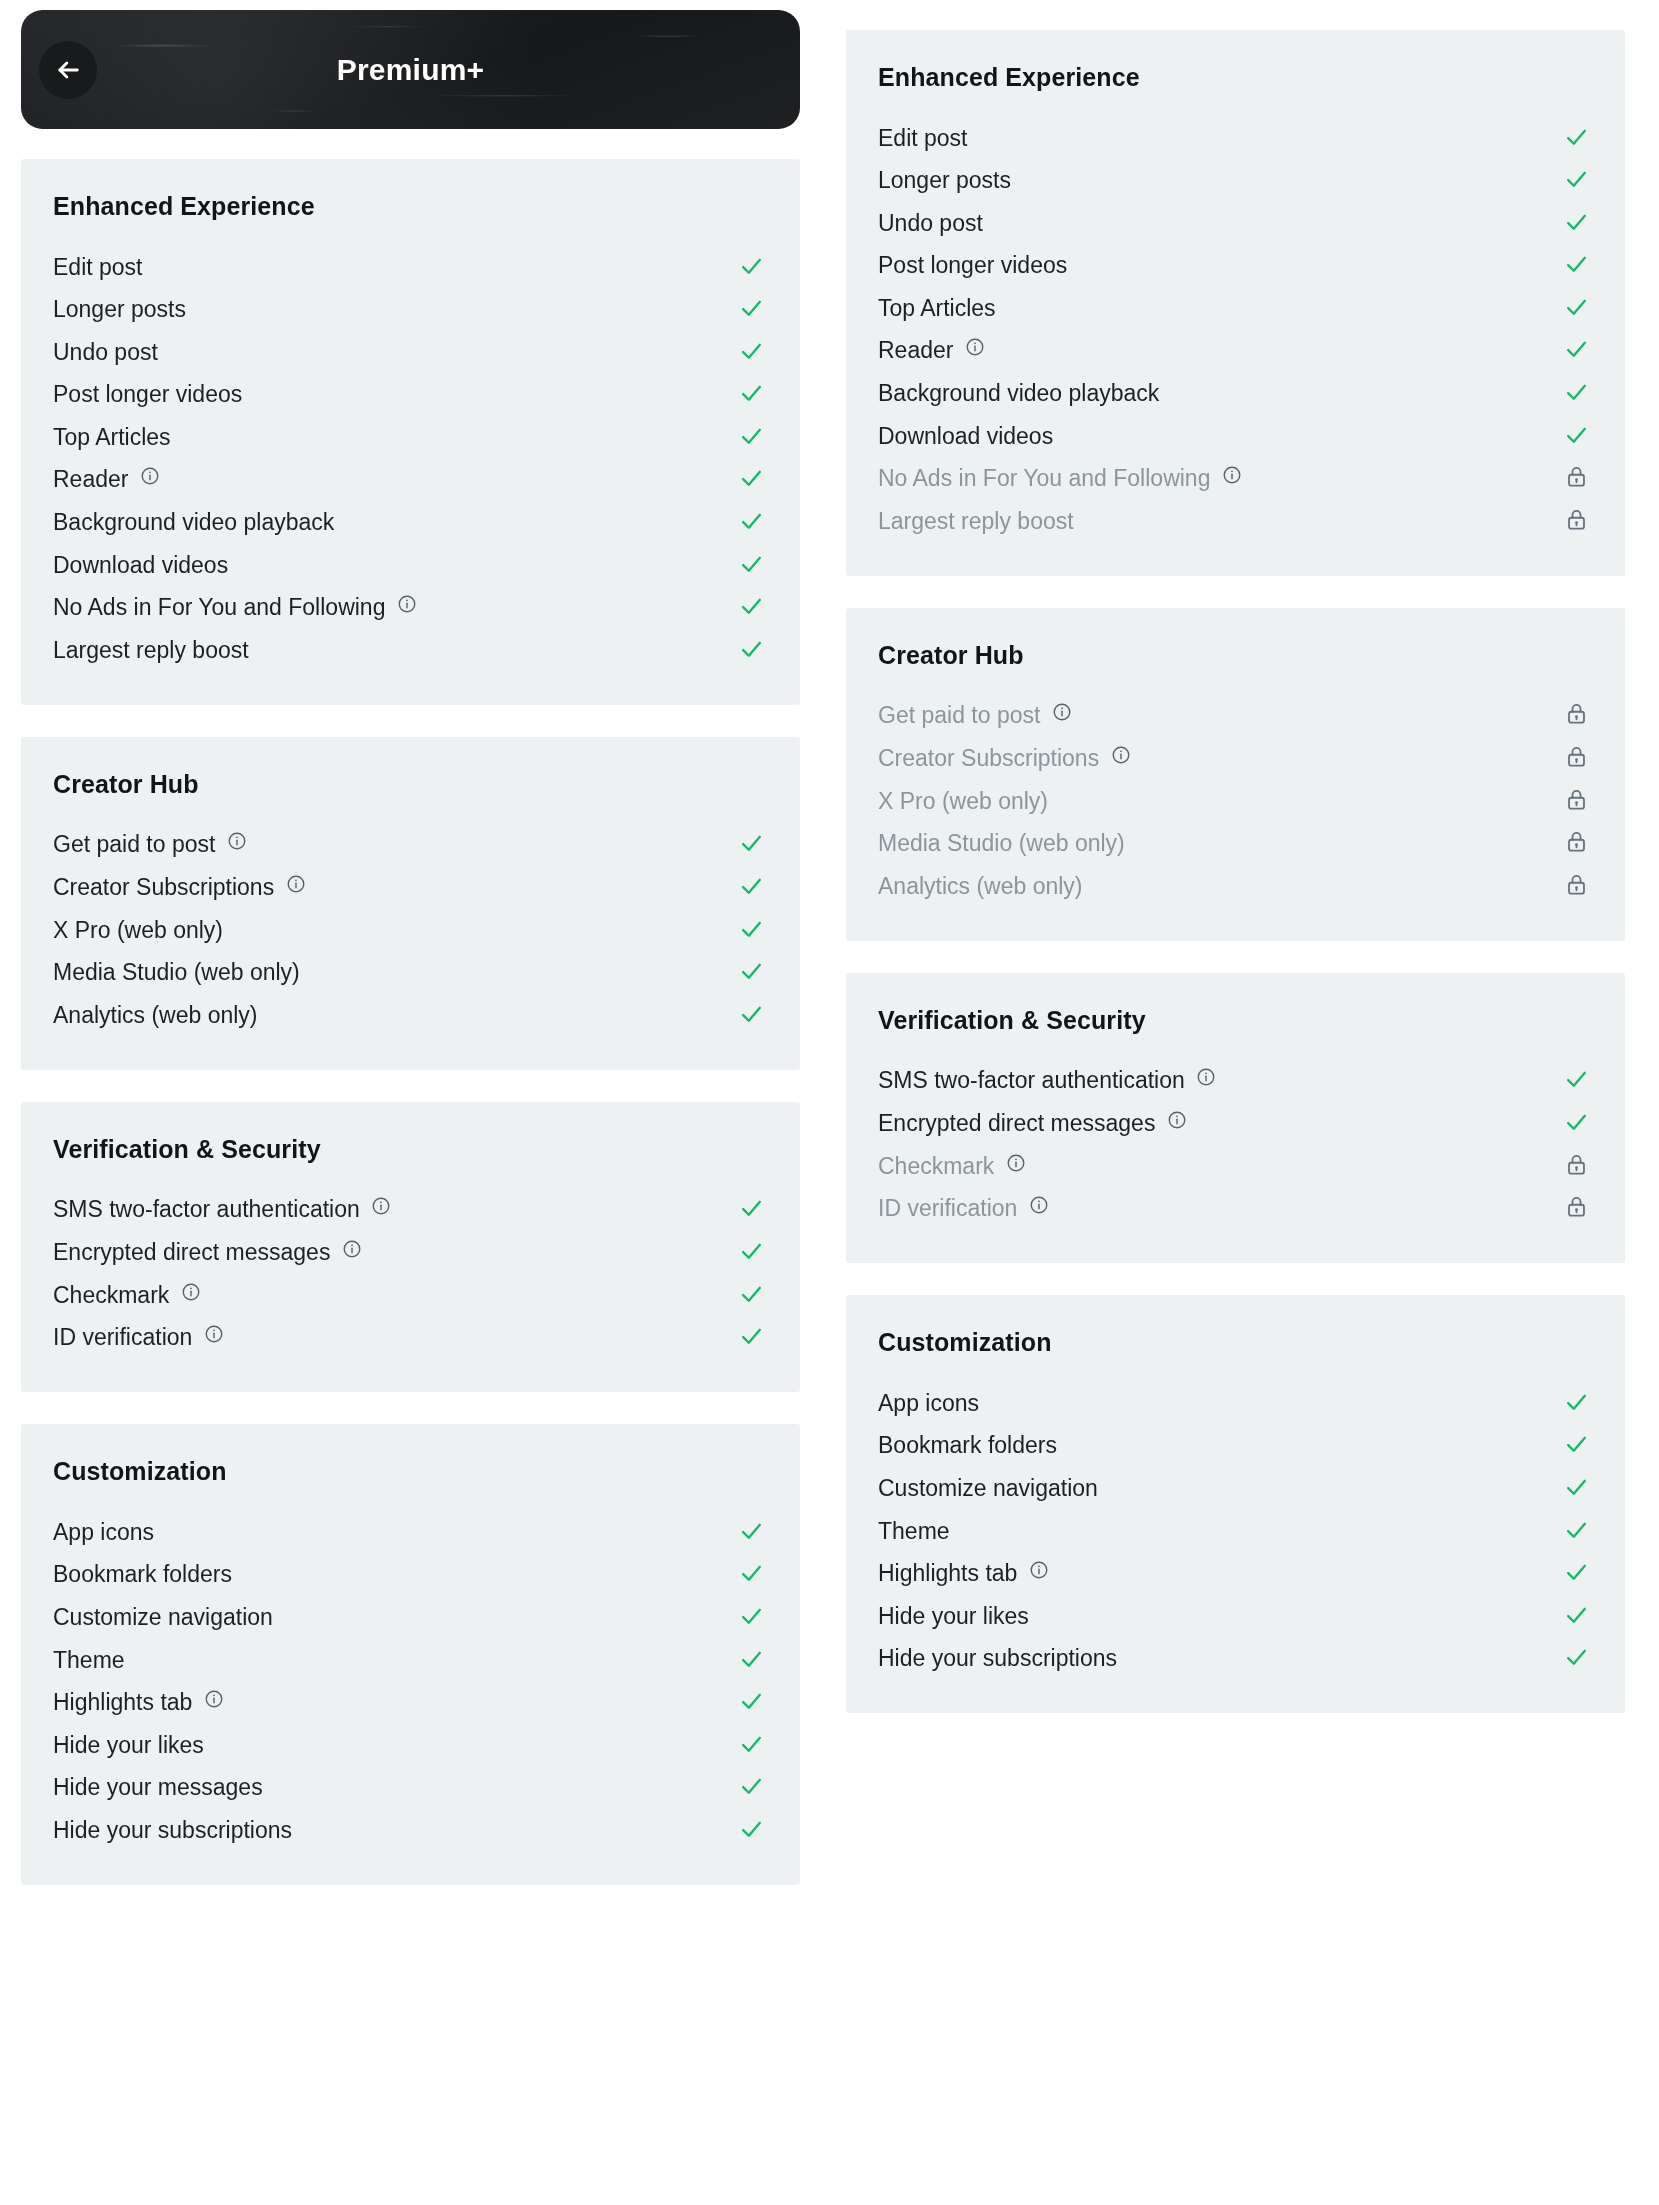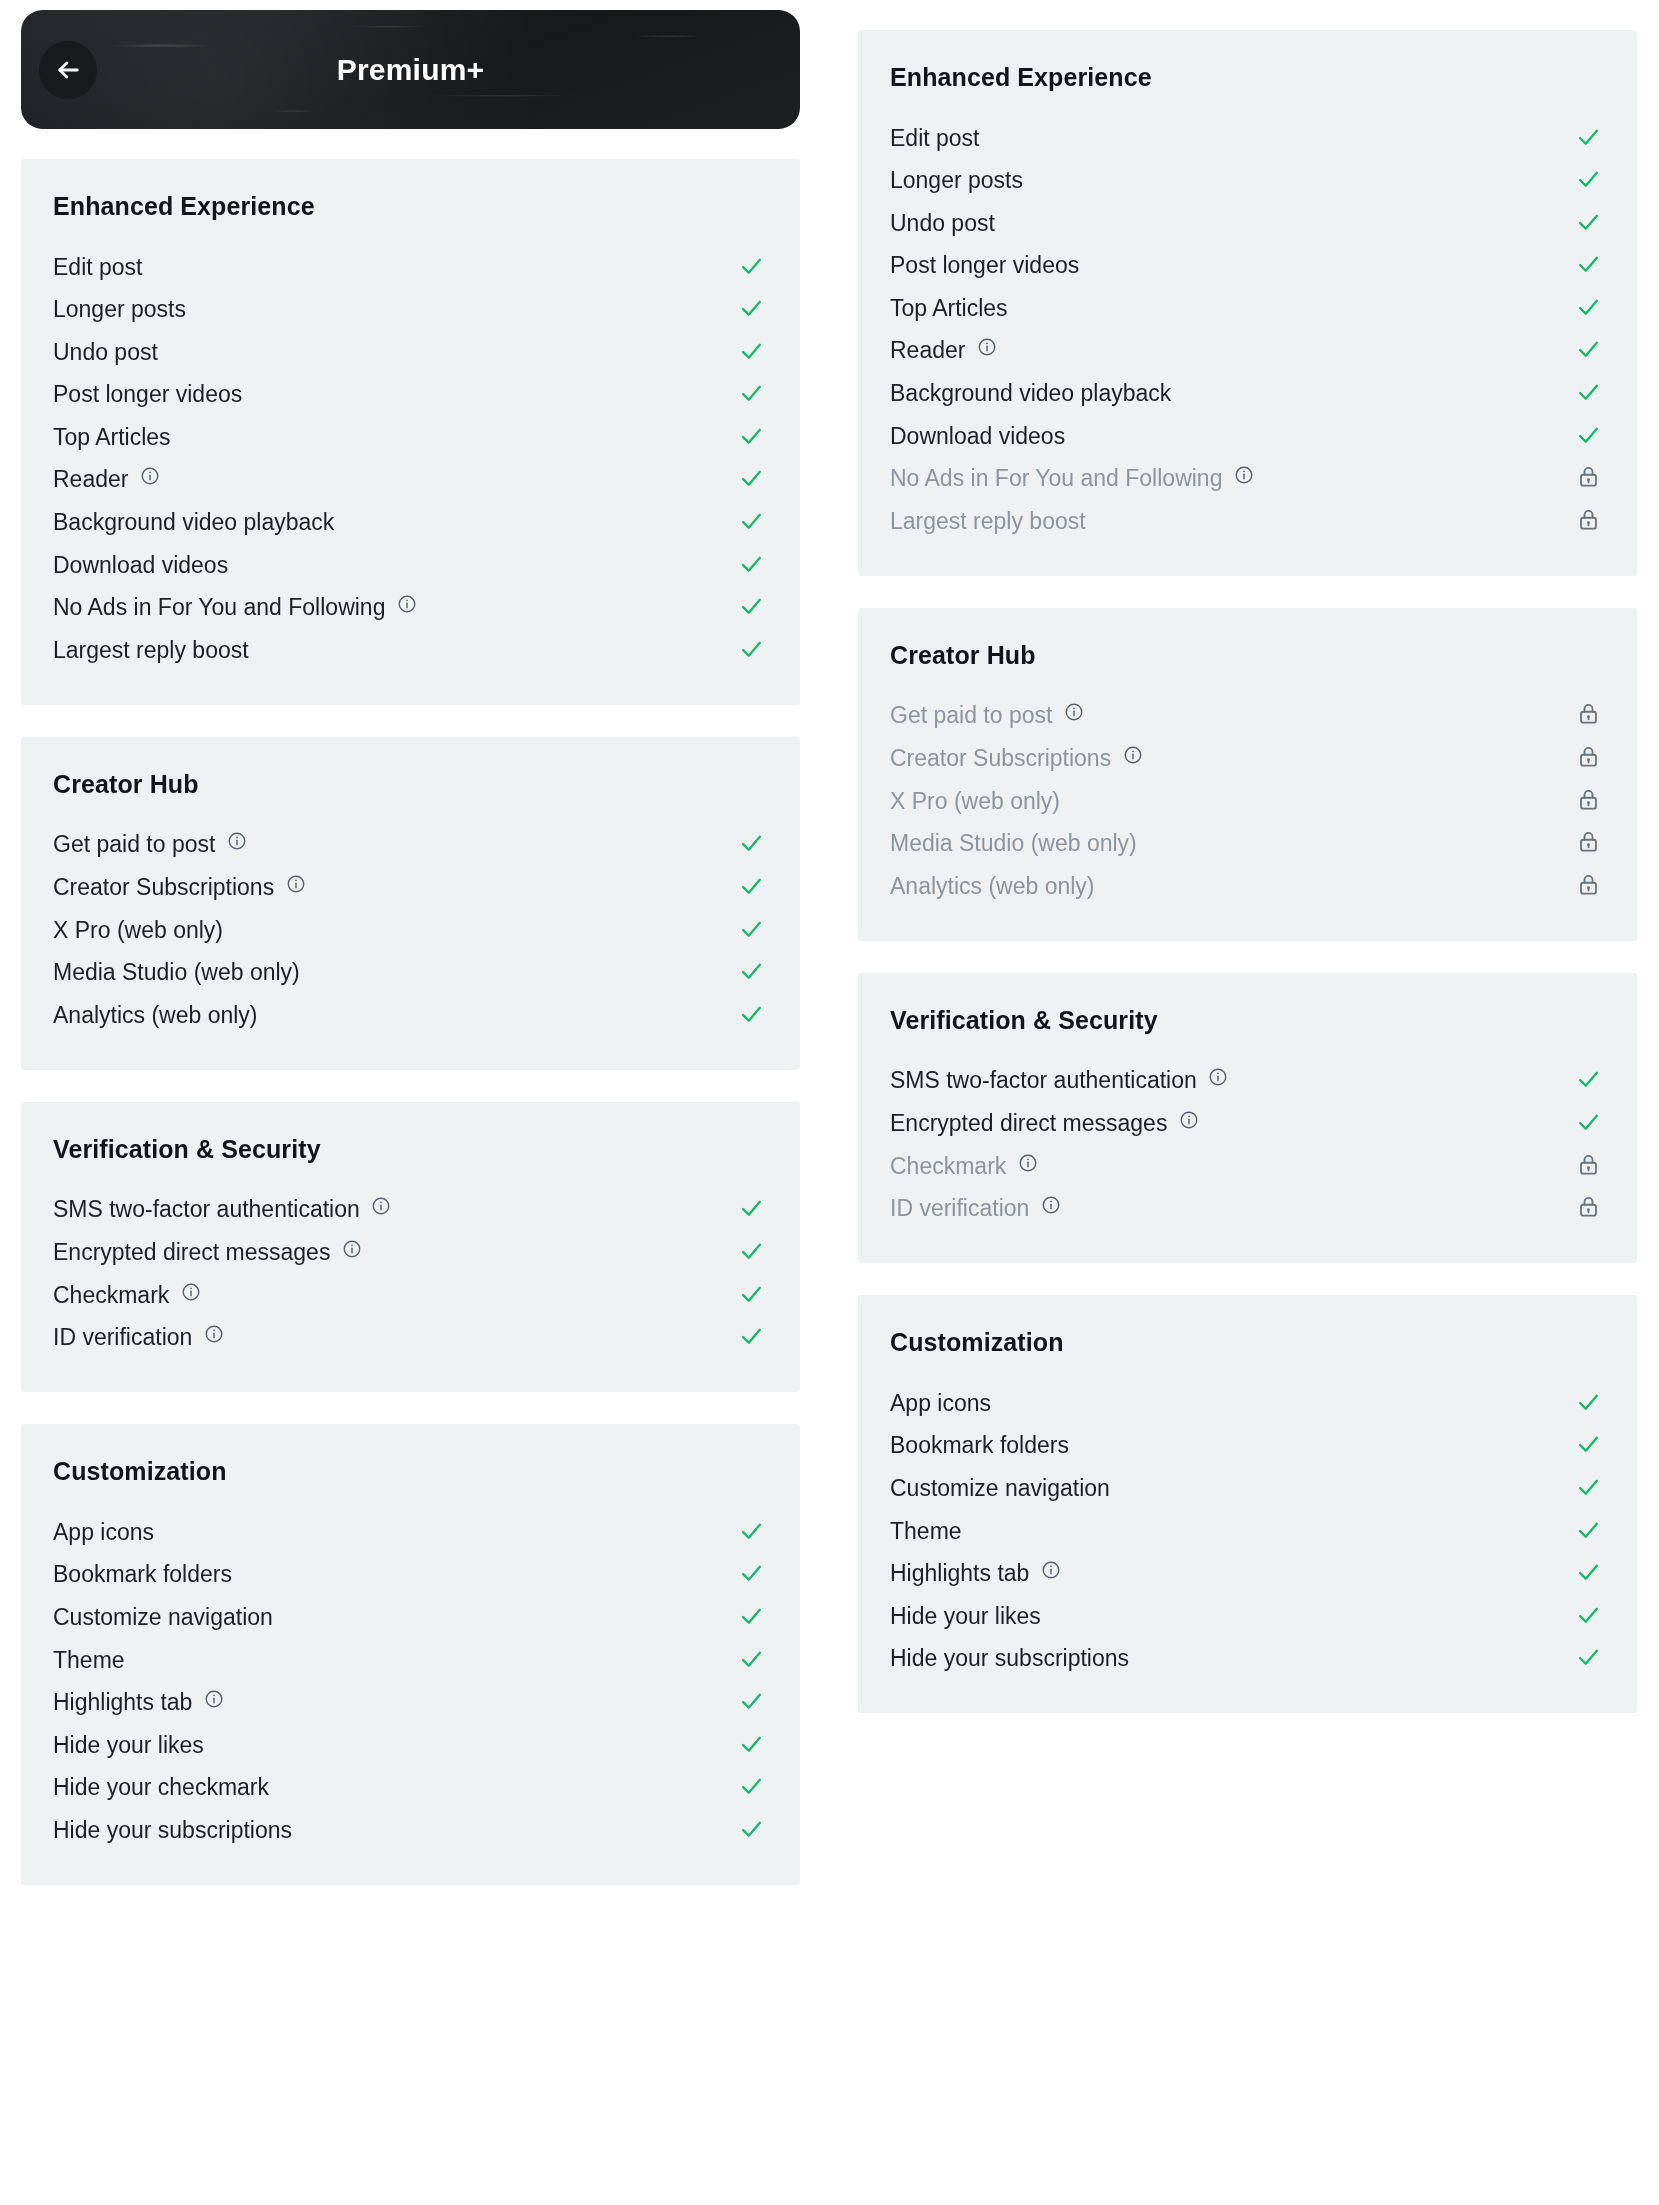--- a/index.html
+++ b/index.html
@@ -10,21 +10,21 @@
     background: #ffffff;
     font-family: "Liberation Sans", sans-serif;
     -webkit-font-smoothing: antialiased;
   }
 
   .page {
     width: 1660px;
     height: 2205px;
     position: relative;
     display: flex;
-    gap: 16px;
+    gap: 4px;
     padding: 0;
     overflow: hidden;
   }
 
   .column {
     width: 821px;
     display: flex;
     flex-direction: column;
   }
 
@@ -440,21 +440,21 @@
         <div class="feature-row">
           <span class="feature-label">Hide your likes</span>
           <span class="spacer"></span>
           <span class="status">
             <svg class="check-icon" viewBox="0 0 24 24" fill="none" stroke="#16B86B" stroke-width="2.3" stroke-linecap="round" stroke-linejoin="round">
               <polyline points="4,12.6 9.4,18 20,5.6"></polyline>
             </svg>
           </span>
         </div>
         <div class="feature-row">
-          <span class="feature-label">Hide your checkmark</span>
+          <span class="feature-label">Hide your messages</span>
           <span class="spacer"></span>
           <span class="status">
             <svg class="check-icon" viewBox="0 0 24 24" fill="none" stroke="#16B86B" stroke-width="2.3" stroke-linecap="round" stroke-linejoin="round">
               <polyline points="4,12.6 9.4,18 20,5.6"></polyline>
             </svg>
           </span>
         </div>
         <div class="feature-row">
           <span class="feature-label">Hide your subscriptions</span>
           <span class="spacer"></span>

